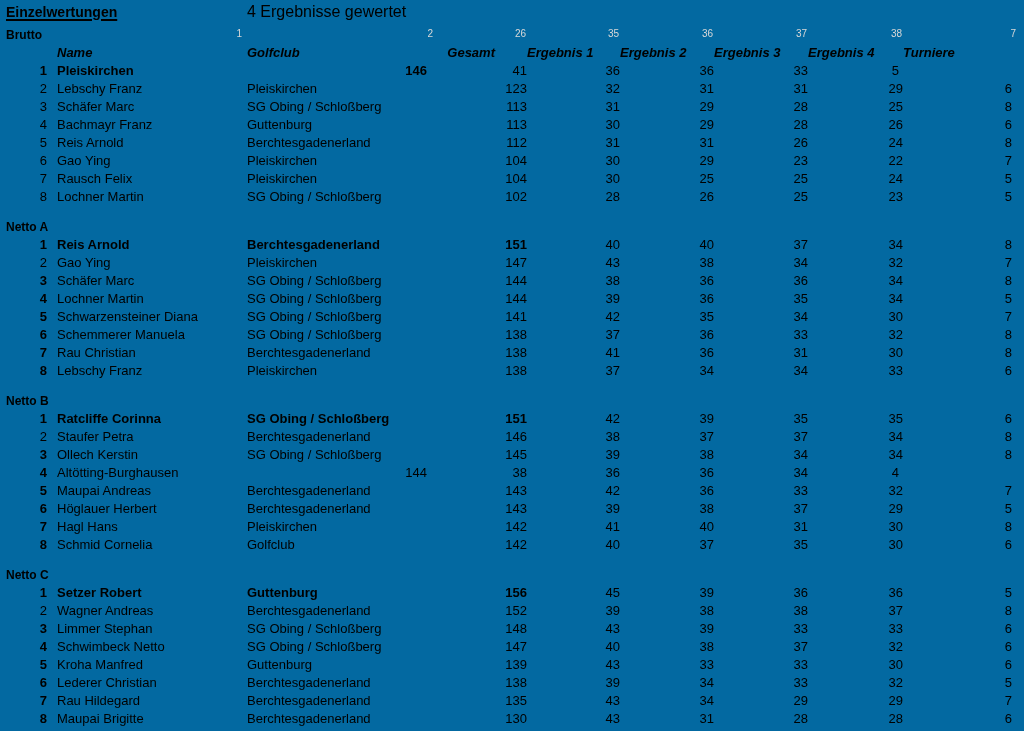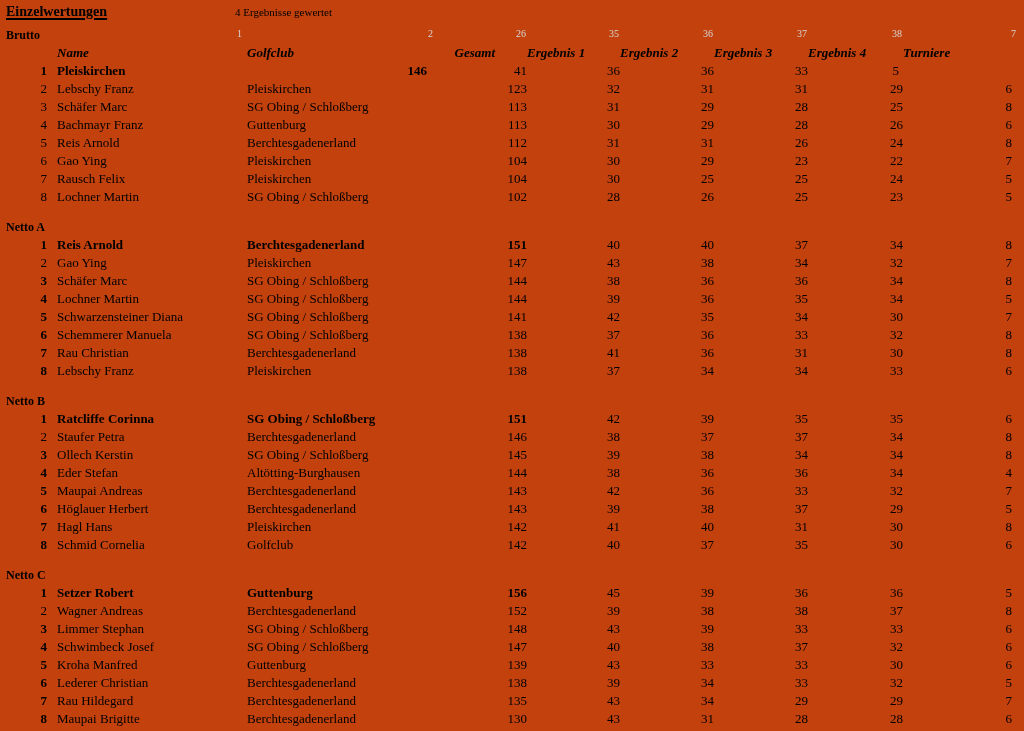--- a/index.html
+++ b/index.html
@@ -1,36 +1,36 @@
 <!DOCTYPE html>
 <html><head>
 <meta charset="utf-8">
 <style>
   html, body { margin: 0; padding: 0; background: #ffffff; }
   .sheet {
     position: relative;
     width: 1024px;
     height: 731px;
-    background: #c2410c;
+    background: #0369a1;
     color: #000000;
-    font-family: Liberation Serif, serif;
+    font-family: Liberation Sans, sans-serif;
     font-size: 13px;
     padding: 3px 0 0 6px;
     box-sizing: border-box;
     overflow: hidden;
   }
   .title-line { position: relative; height: 18px; line-height: 18px; }
   .title {
     font-size: 14px;
     font-weight: bold;
     text-decoration: underline;
     text-decoration-thickness: 1.5px;
     text-underline-offset: 2px;
   }
-  .subtitle { position: absolute; left: 229px; top: 0; font-size: 11px; }
+  .subtitle { position: absolute; left: 241px; top: 0; font-size: 16px; }
 
   .marker {
     position: absolute;
     top: 29px;
     transform: translateX(-100%);
     font-size: 10px;
     line-height: 10px;
   }
 
   .section-label {
@@ -299,21 +299,20 @@
         <div class="cell c-club">SG Obing / Schloßberg</div>
         <div class="cell c-num c-gesamt">145</div>
         <div class="cell c-num">39</div>
         <div class="cell c-num">38</div>
         <div class="cell c-num">34</div>
         <div class="cell c-num">34</div>
         <div class="cell c-turn">8</div>
       </div>
       <div class="row rank-bold">
         <div class="cell c-rank">4</div>
-        <div class="cell c-name">Eder Stefan</div>
         <div class="cell c-club">Altötting-Burghausen</div>
         <div class="cell c-num c-gesamt">144</div>
         <div class="cell c-num">38</div>
         <div class="cell c-num">36</div>
         <div class="cell c-num">36</div>
         <div class="cell c-num">34</div>
         <div class="cell c-turn">4</div>
       </div>
       <div class="row rank-bold">
         <div class="cell c-rank">5</div>
@@ -388,21 +387,21 @@
         <div class="cell c-club">SG Obing / Schloßberg</div>
         <div class="cell c-num c-gesamt">148</div>
         <div class="cell c-num">43</div>
         <div class="cell c-num">39</div>
         <div class="cell c-num">33</div>
         <div class="cell c-num">33</div>
         <div class="cell c-turn">6</div>
       </div>
       <div class="row rank-bold">
         <div class="cell c-rank">4</div>
-        <div class="cell c-name">Schwimbeck Josef</div>
+        <div class="cell c-name">Schwimbeck Netto</div>
         <div class="cell c-club">SG Obing / Schloßberg</div>
         <div class="cell c-num c-gesamt">147</div>
         <div class="cell c-num">40</div>
         <div class="cell c-num">38</div>
         <div class="cell c-num">37</div>
         <div class="cell c-num">32</div>
         <div class="cell c-turn">6</div>
       </div>
       <div class="row rank-bold">
         <div class="cell c-rank">5</div>

